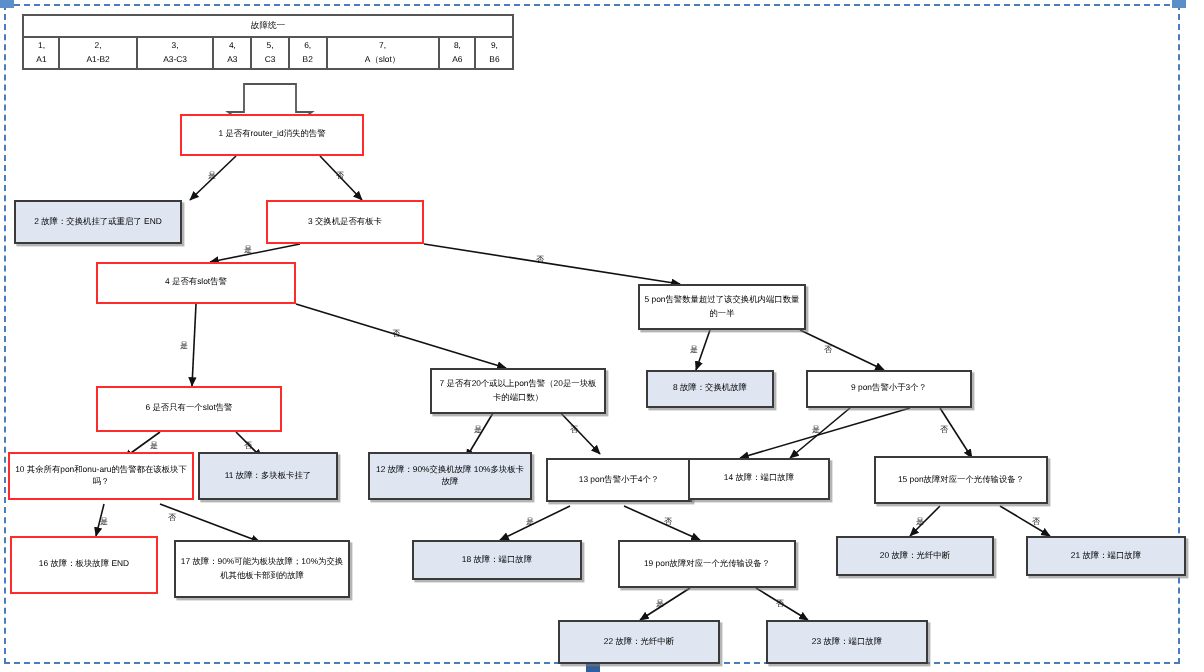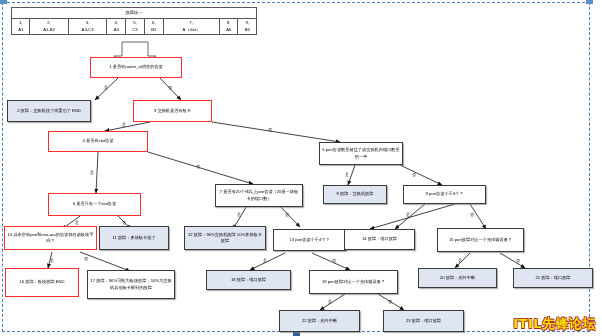--- a/index.html
+++ b/index.html
@@ -228,14 +228,13 @@
   <div class="node q" style="left:309px;top:270px;width:89px;height:24px;">19 pon故障对应一个光传输设备？</div>
 
   <div class="node b" style="left:418px;top:268px;width:79px;height:20px;">20 故障：光纤中断</div>
 
   <div class="node b" style="left:513px;top:268px;width:80px;height:20px;">21 故障：端口故障</div>
 
   <div class="node b" style="left:279px;top:310px;width:81px;height:22px;">22 故障：光纤中断</div>
 
   <div class="node b" style="left:383px;top:310px;width:81px;height:22px;">23 故障：端口故障</div>
 
-  <div class="watermark">ITIL先锋论坛</div>
 </div>
 
 </body></html>

